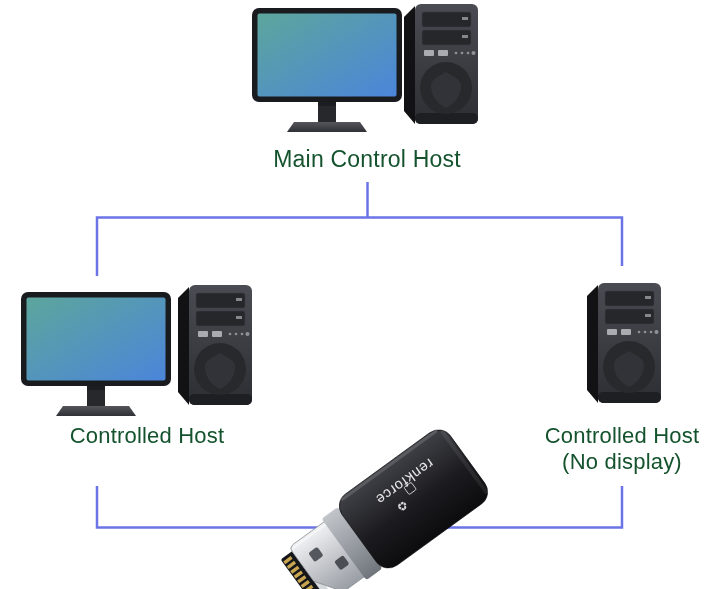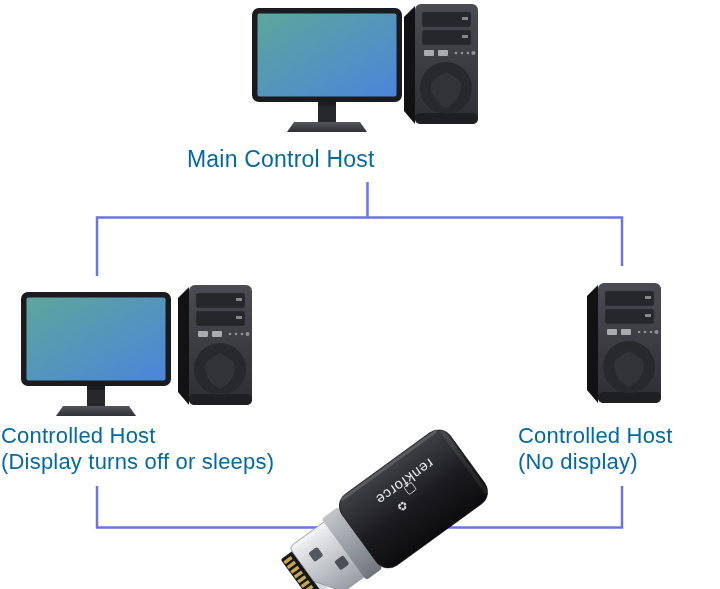--- a/index.html
+++ b/index.html
@@ -14,22 +14,22 @@
     height: 589px;
     background: #ffffff;
     overflow: hidden;
   }
   .canvas > svg {
     position: absolute;
     inset: 0;
   }
   .label {
     position: absolute;
-    text-align: left;
-    color: #0369a1;
+    text-align: center;
+    color: #14532d;
     letter-spacing: 0.2px;
   }
   .label-main {
     left: 187px;
     top: 146px;
     width: 360px;
     font-size: 23px;
   }
   .label-left {
     left: 1px;
@@ -161,21 +161,20 @@
       <text transform="translate(32,-24) rotate(180)" text-anchor="middle" font-size="14.5" letter-spacing="0.8" fill="#e9e9eb" font-family="Liberation Sans, sans-serif">renkforce</text>
       <text transform="translate(16,-5) rotate(180)" text-anchor="middle" font-size="12" fill="#d7d7d9" font-family="DejaVu Sans, sans-serif">♻</text>
       <rect x="28" y="-15" width="9" height="9" rx="1.5" fill="none" stroke="#cfcfd2" stroke-width="0.9"></rect>
     </g>
   </svg>
 
   <div class="label label-main">Main Control Host</div>
 
   <div class="label label-left">
     <div>Controlled Host</div>
-    <div>(Display turns off or sleeps)</div>
   </div>
 
   <div class="label label-right">
     <div>Controlled Host</div>
     <div>(No display)</div>
   </div>
 
 </div>
 
 </body></html>

